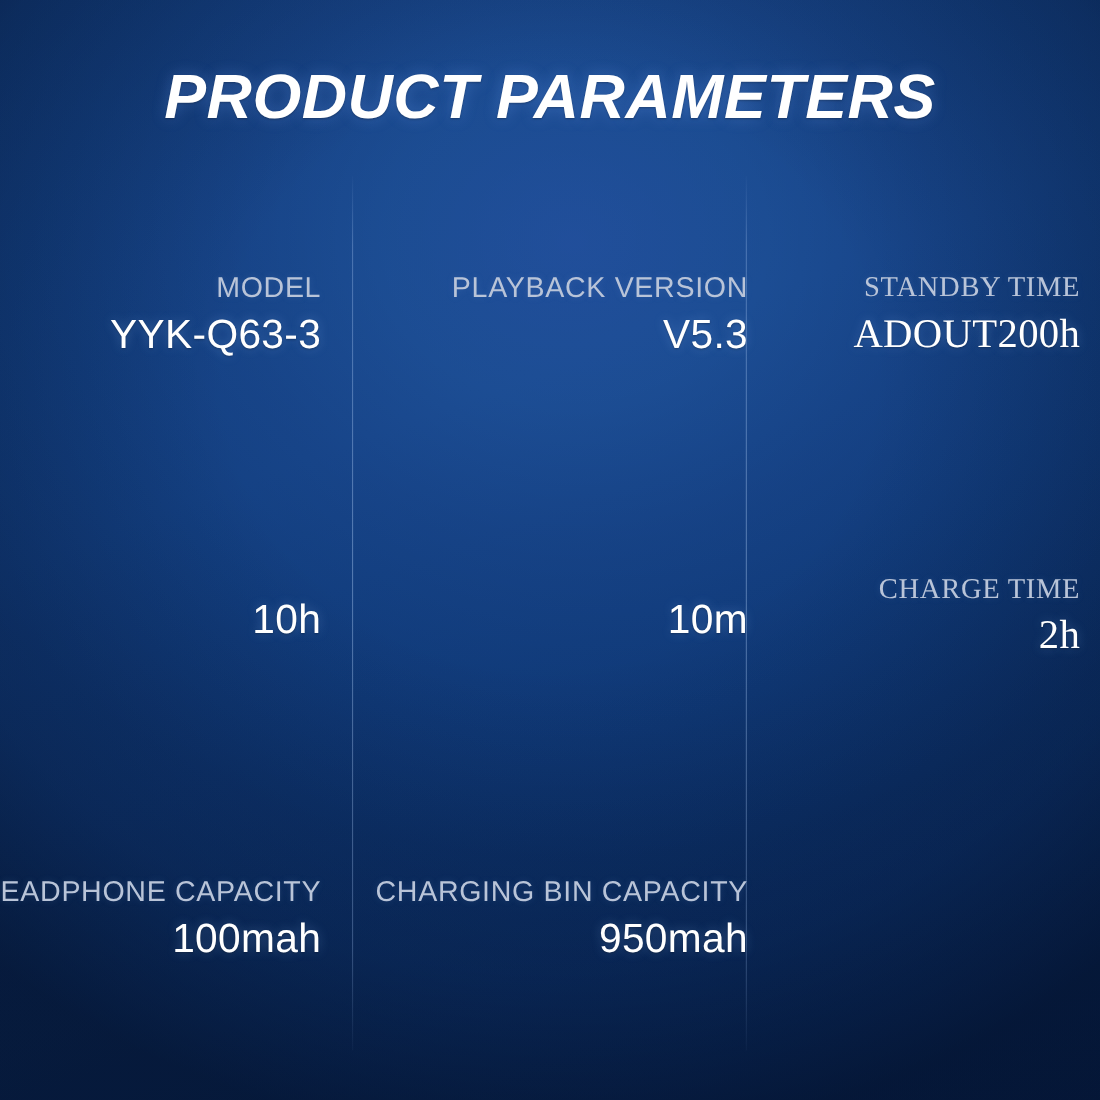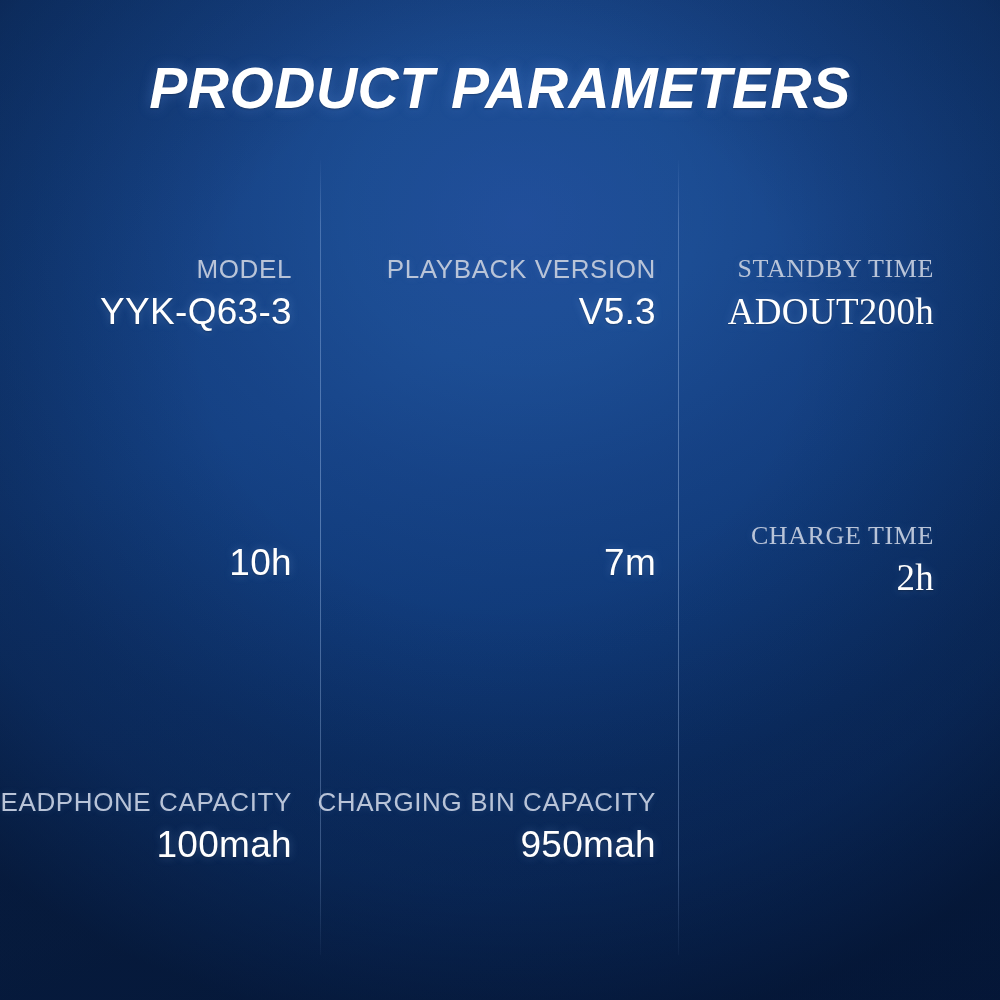--- a/index.html
+++ b/index.html
@@ -81,20 +81,21 @@
   .grid {
     position: absolute;
     top: 160px;
     left: 0;
     width: 1000px;
     height: 800px;
     display: grid;
     grid-template-columns: 320px 358px 322px;
     grid-template-rows: 1fr 1fr 1fr;
     z-index: 3;
+    gap: 24px;
   }
   .cell {
     position: relative;
     display: flex;
     flex-direction: column;
     justify-content: center;
     align-items: flex-end;
     box-sizing: border-box;
   }
   
@@ -146,21 +147,21 @@
     </div>
     <div class="cell col-2 row-0">
       <div class="spec-label">STANDBY TIME</div>
       <div class="spec-value">ADOUT200h</div>
     </div>
 
     <div class="cell col-0 row-1">
       <div class="spec-value">10h</div>
     </div>
     <div class="cell col-1 row-1">
-      <div class="spec-value">7m</div>
+      <div class="spec-value">10m</div>
     </div>
     <div class="cell col-2 row-1">
       <div class="spec-label">CHARGE TIME</div>
       <div class="spec-value">2h</div>
     </div>
 
     <div class="cell col-0 row-2">
       <div class="spec-label">HEADPHONE CAPACITY</div>
       <div class="spec-value">100mah</div>
     </div>

